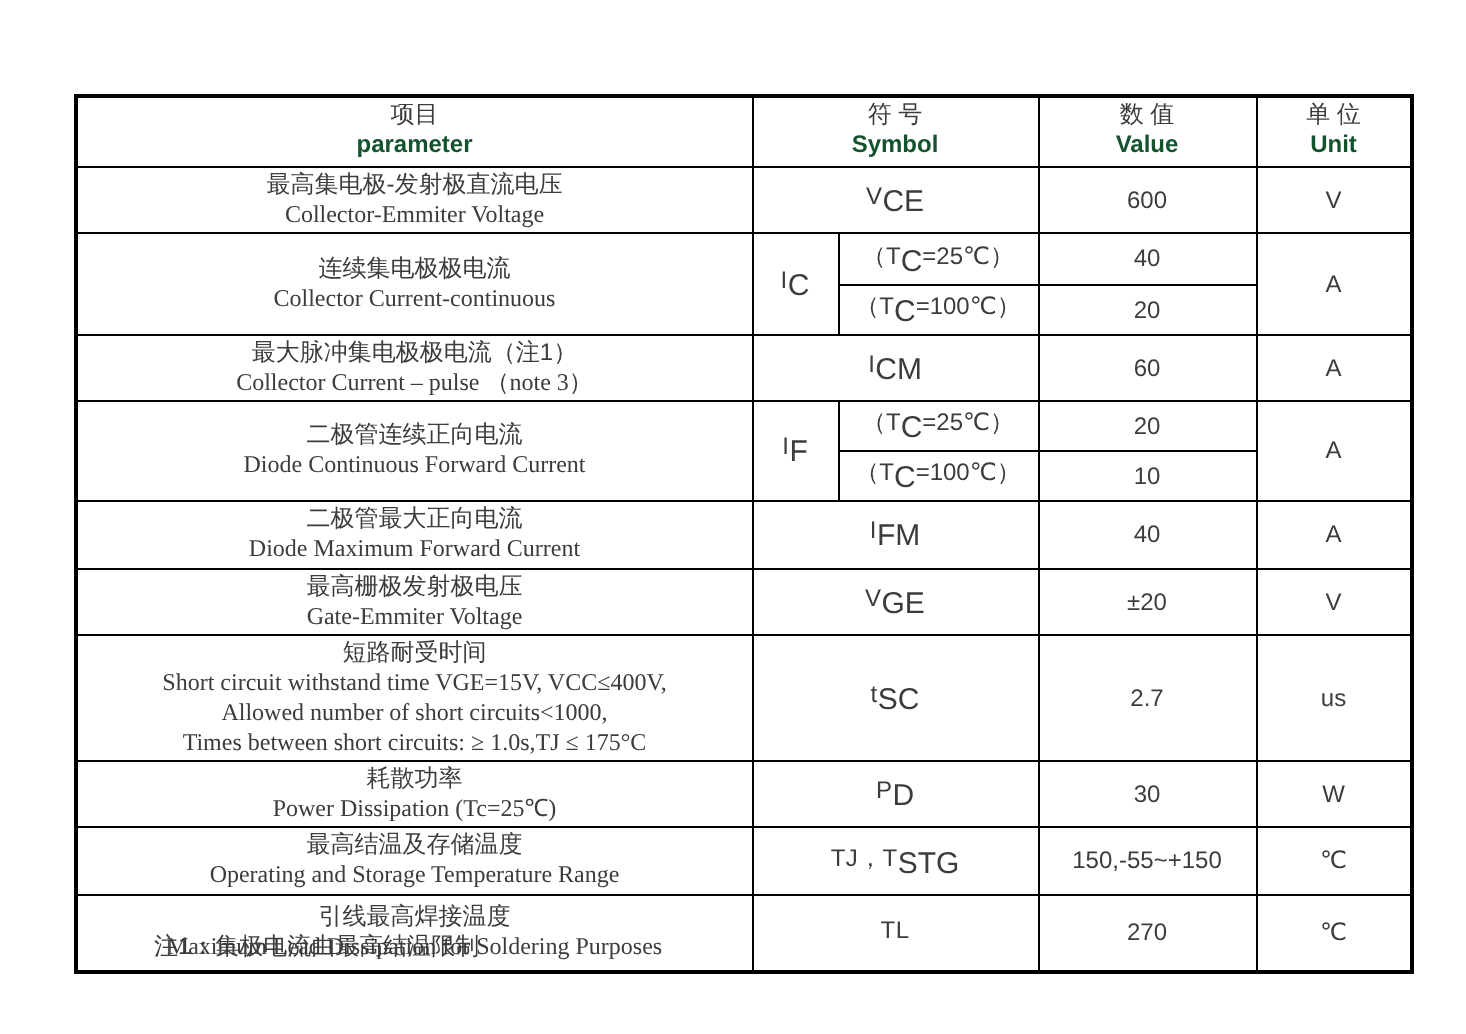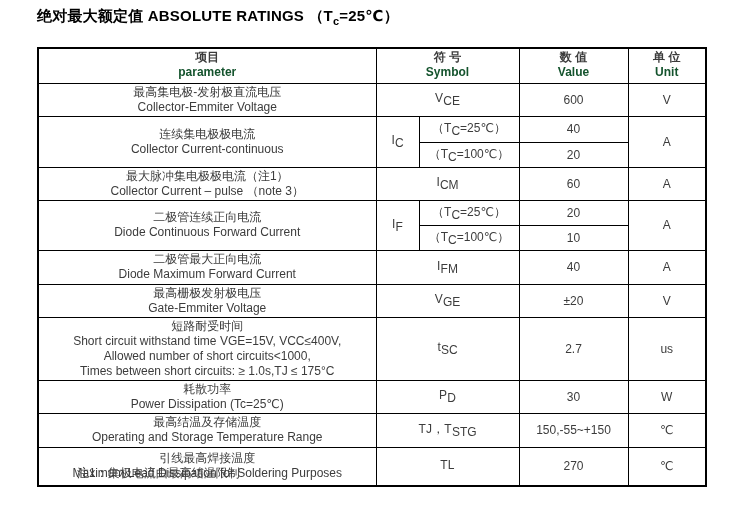--- a/index.html
+++ b/index.html
@@ -37,38 +37,37 @@
     padding: 1px 2px;
     color: #3c3c3c;
     overflow: hidden;
   }
   td.param, th.param {
     text-align: left;
     padding-left: 8px;
     padding-right: 6px;
   }
   .zh { display: block; line-height: 1.25; }
-  .en { display: block; line-height: 1.25; white-space: pre-line; }
+  .en { display: block; line-height: 1.25; white-space: pre-line; font-family: Liberation Serif, serif; }
   th .en-bold { display: block; font-weight: bold; line-height: 1.3; color: #14532d; }
-  th .zh { color: #3c3c3c; font-weight: bold; }
-  sub { font-size: 12px; line-height: 1; }
+  th .zh { color: #3c3c3c; font-weight: normal; }
+  sub { font-size: 15px; line-height: 1; }
   .sym { letter-spacing: 0.2px; }
   .cond { font-size: 11px; white-space: nowrap; margin-top: 47px; }
   .notes {
     position: absolute; left: 37px; top: 466px;
     font-size: 12px; line-height: 1.25; color: #3c3c3c;
   }
   .notes .zh, .notes .en { display: block; padding-left: 40px; }
 </style>
 </head>
 <body>
 
 <div class="page">
 
-  <h1 class="title"><span>绝对最大额定值 ABSOLUTE RATINGS （T</span><sub>c</sub><span>=25℃）</span></h1>
 
   <table class="ratings">
     <colgroup>
       <col style="width:338px">
         <col style="width:43px">
         <col style="width:100px">
         <col style="width:109px">
         <col style="width:78px">
     </colgroup>
 

